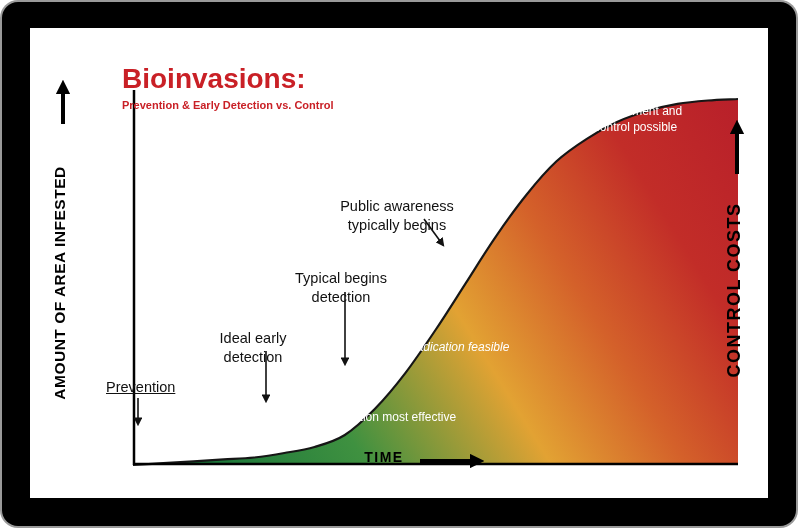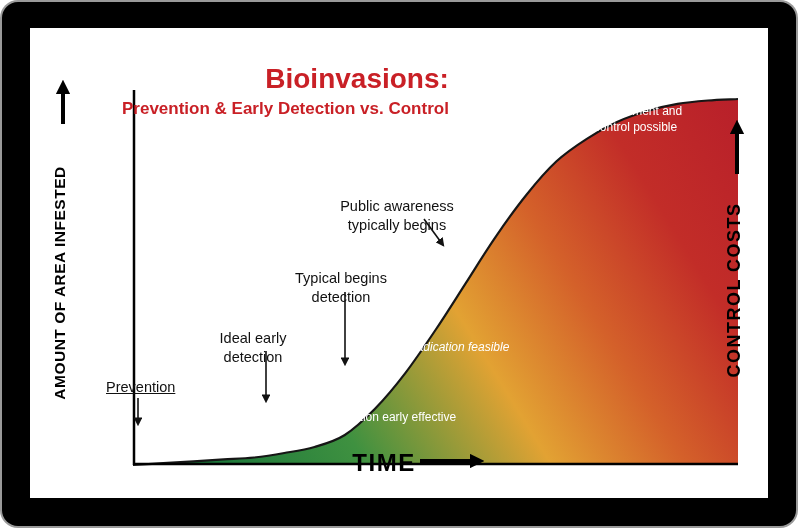--- a/index.html
+++ b/index.html
@@ -1,28 +1,28 @@
 <!DOCTYPE html>
 <html><head>
 <meta charset="utf-8">
 <style>
   html,body{margin:0;padding:0;background:#ffffff;font-family:"Liberation Sans",sans-serif;}
   .stage{position:relative;width:798px;height:528px;background:#ffffff;overflow:hidden;}
   .frame{position:absolute;left:2px;top:2px;width:794px;height:524px;background:#000000;border-radius:16px;box-shadow:0 0 0 2px #9a9a9a;}
   .panel{position:absolute;left:30px;top:28px;width:738px;height:470px;background:#ffffff;}
   .plot{position:absolute;left:103px;top:62px;overflow:visible;}
   .overlay{position:absolute;left:0;top:0;pointer-events:none;}
-  .title-block{position:absolute;left:122px;top:64px;text-align:right;}
+  .title-block{position:absolute;left:122px;top:64px;}
   .title-main{color:#c92026;font-weight:bold;font-size:28px;line-height:1.1;}
-  .title-sub{color:#c92026;font-weight:bold;font-size:17px;margin-top:4px;}
+  .title-sub{color:#c92026;font-weight:bold;font-size:11px;margin-top:4px;}
   .ann{position:absolute;color:#111111;font-size:14.5px;line-height:1.32;white-space:pre-line;}
   .ann.center{text-align:center;margin-top:21px;}
   .zone{position:absolute;color:#ffffff;font-size:12px;line-height:1.33;text-align:center;white-space:pre-line;}
   .axis-label{position:absolute;font-weight:bold;color:#000000;}
-  .x-axis-label{left:346px;top:449px;width:76px;font-size:24px;letter-spacing:1.5px;text-align:center;}
+  .x-axis-label{left:346px;top:449px;width:76px;font-size:14px;letter-spacing:1.5px;text-align:center;}
   .y-left-label{left:-98px;top:272px;width:320px;height:22px;font-size:15.5px;letter-spacing:0.5px;text-align:center;transform:rotate(-90deg);}
   .y-right-label{left:596px;top:278px;width:280px;height:24px;font-size:18px;letter-spacing:1.5px;text-align:center;transform:rotate(-90deg);}
 </style>
 </head>
 <body>
 
 <div class="stage">
   <div class="frame"></div>
   <div class="panel">
 
@@ -50,21 +50,21 @@
   </div>
 
   <div class="ann" style="left:106px;top:378px;text-decoration:underline;">Prevention</div>
   <div class="ann center" style="left:188px;top:308px;width:130px;text-align:center;">Ideal early
 detection</div>
   <div class="ann center" style="left:276px;top:248px;width:130px;">Typical begins
 detection</div>
   <div class="ann center" style="left:312px;top:176px;width:170px;">Public awareness
 typically begins</div>
 
-  <div class="zone" style="left:270px;top:410px;width:235px;">Eradication early effective</div>
+  <div class="zone" style="left:270px;top:410px;width:235px;">Eradication most effective</div>
   <div class="zone" style="left:372px;top:340px;width:170px;font-style:italic;">Eradication feasible</div>
   <div class="zone" style="left:553px;top:88px;width:165px;">Only local
 management and
 control possible</div>
 
   <div class="axis-label x-axis-label">TIME</div>
   <div class="axis-label y-left-label">AMOUNT OF AREA INFESTED</div>
   <div class="axis-label y-right-label">CONTROL COSTS</div>
 
   <svg class="overlay" width="798" height="528" viewBox="0 0 798 528">

